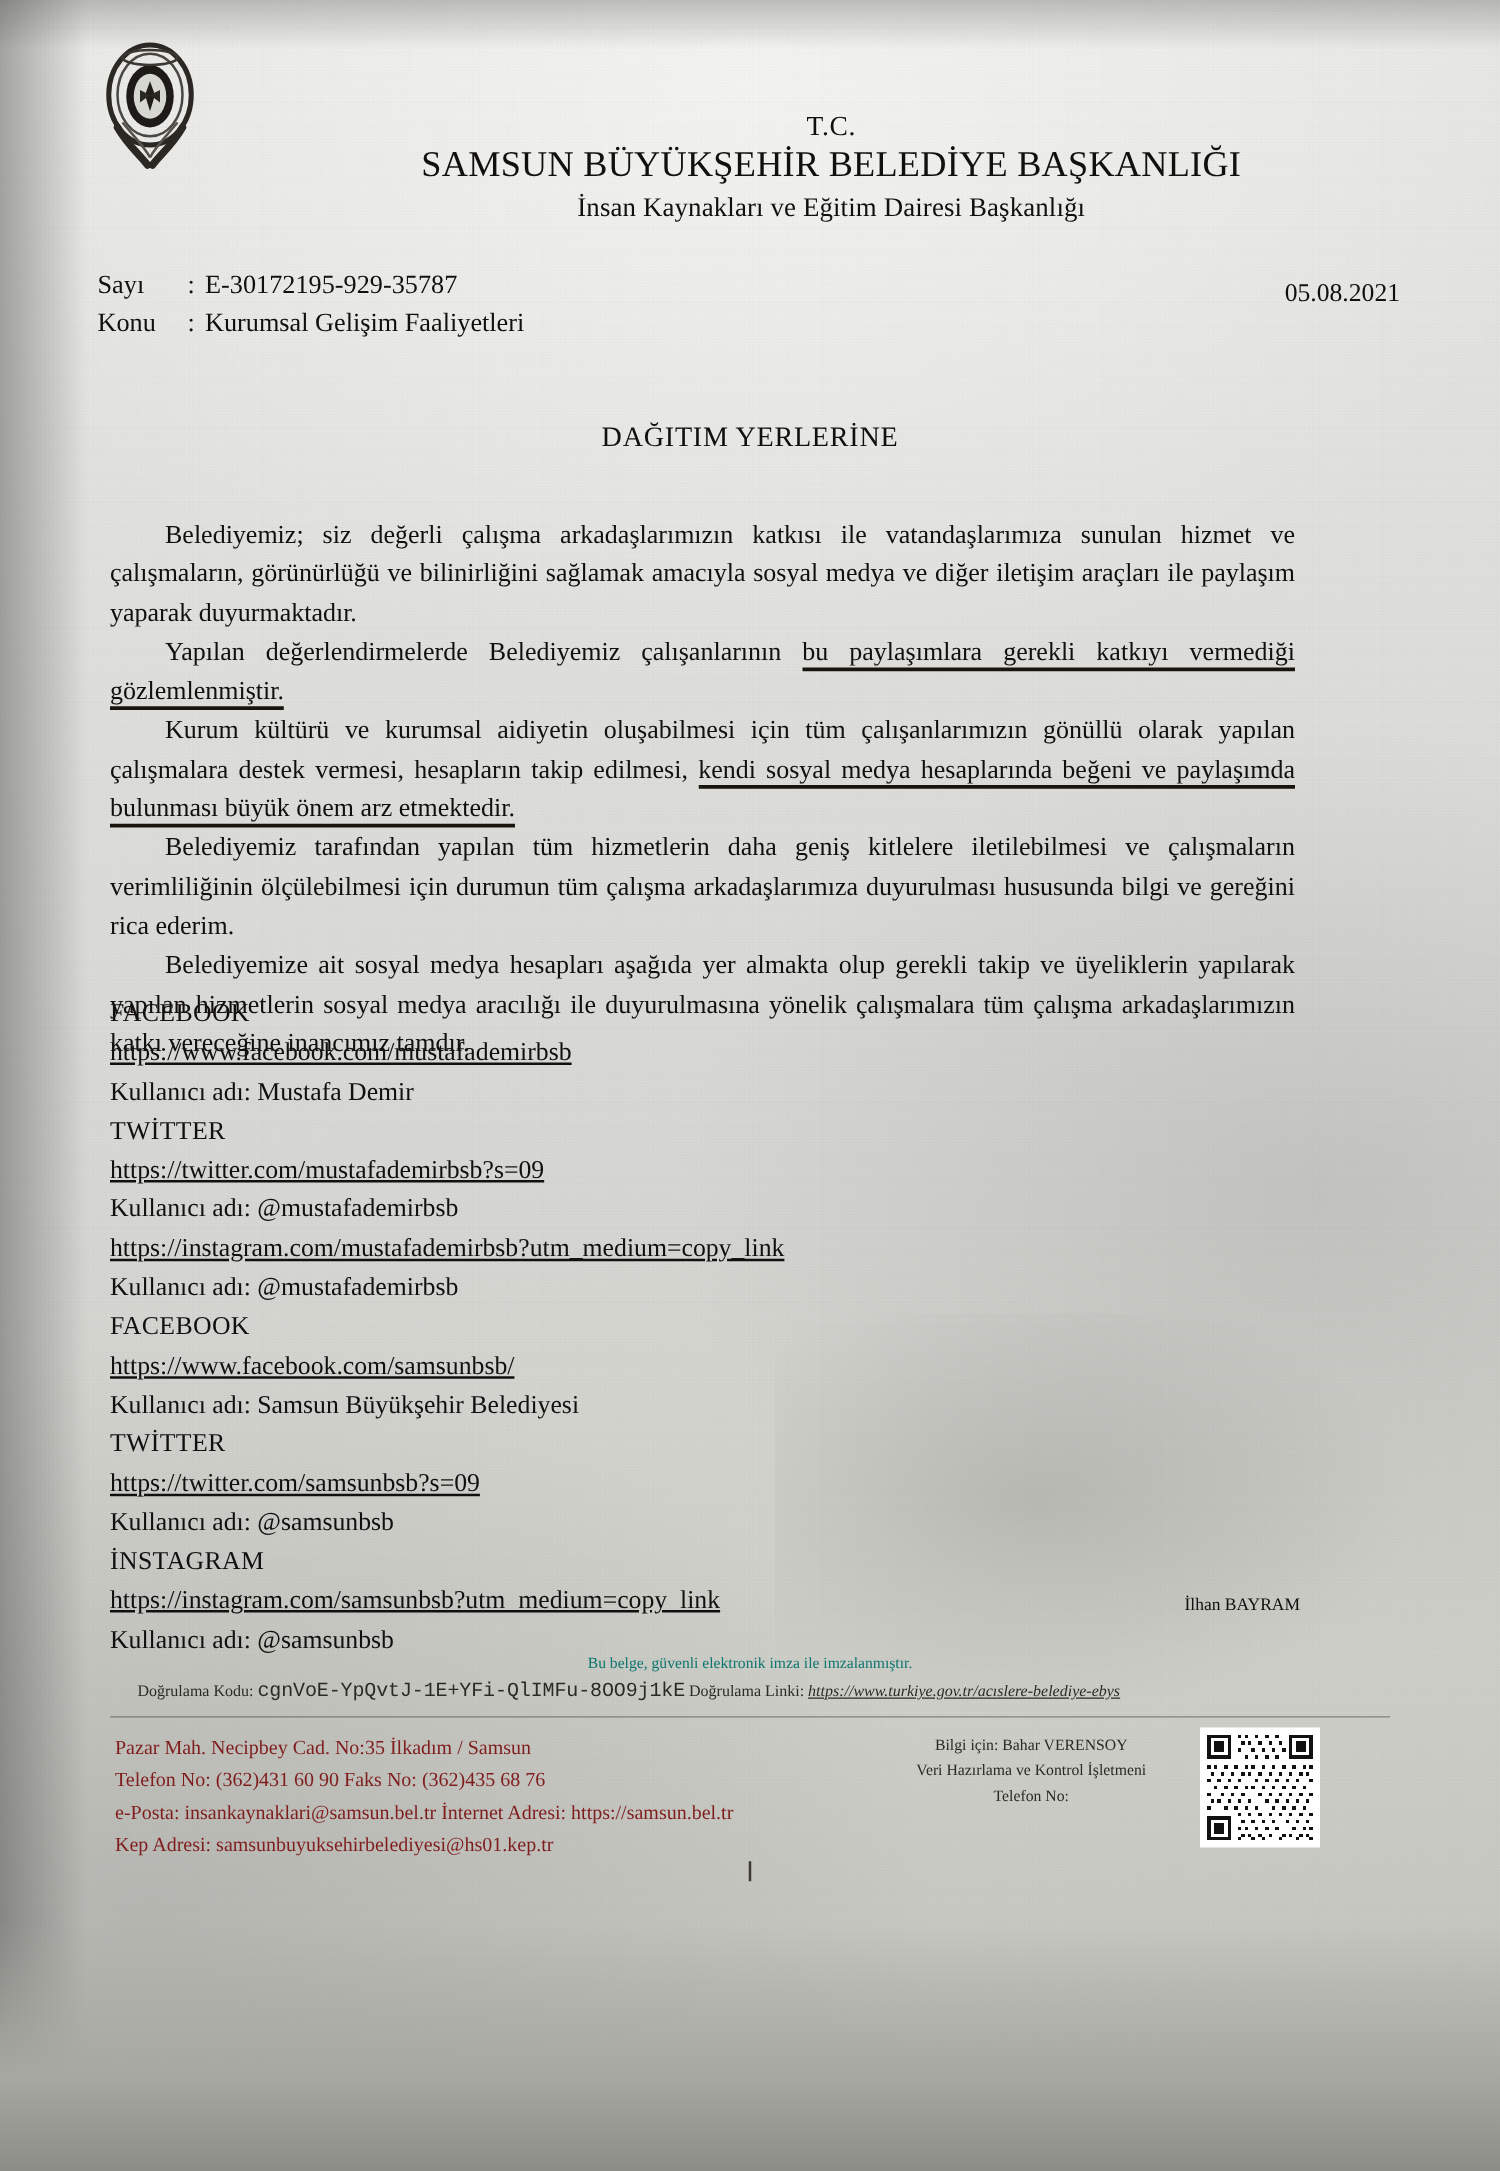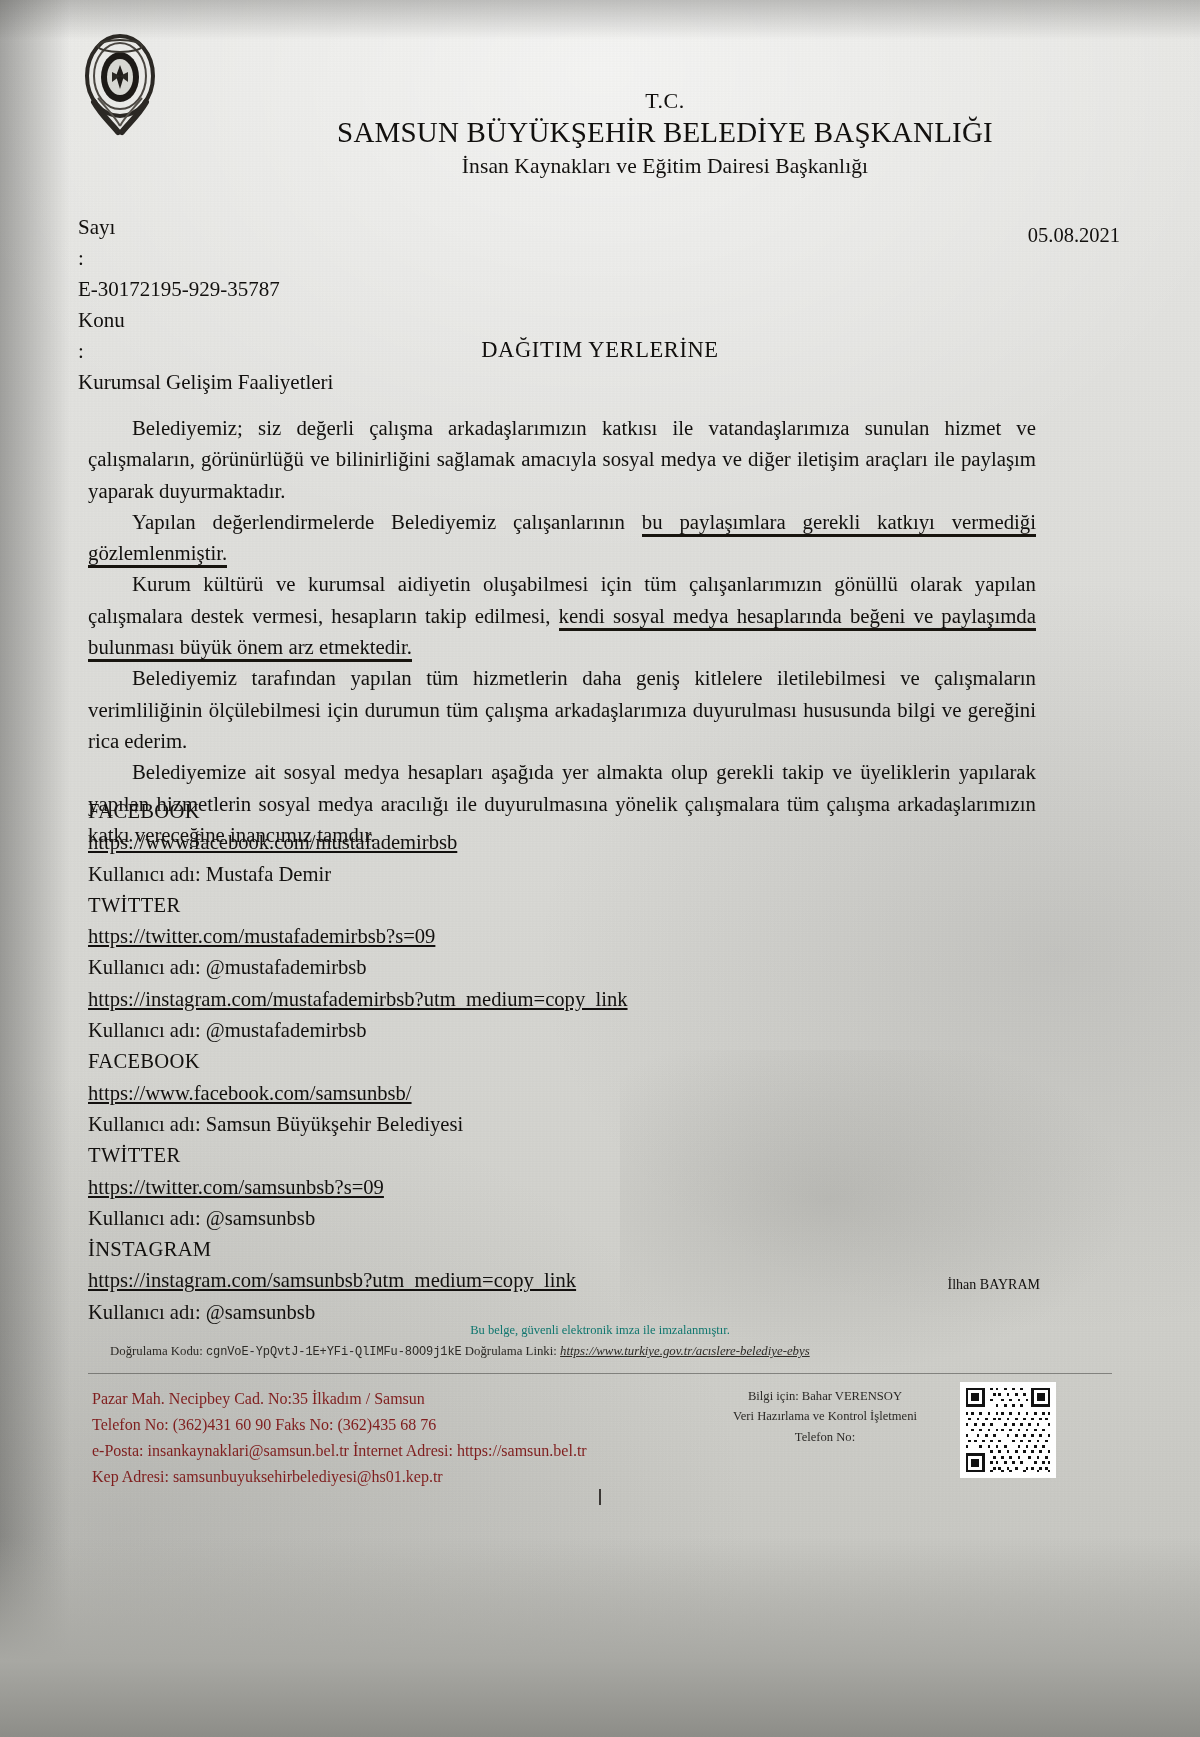--- a/index.html
+++ b/index.html
@@ -109,21 +109,21 @@
   }
 
   
   .meta {
     position: absolute;
     left: 78px;
     top: 212px;
     font-size: 21px;
     line-height: 1.48;
   }
-  .meta-row { display: flex; white-space: nowrap; flex-direction: column; }
+  .meta-row { display: flex; white-space: nowrap; }
   .meta-key { display: inline-block; width: 72px; }
   .meta-sep { display: inline-block; width: 14px; }
   .meta-val { display: inline-block; }
 
   .doc-date {
     position: absolute;
     right: 80px;
     top: 224px;
     font-size: 20.5px;
     white-space: nowrap;
@@ -200,21 +200,21 @@
     position: absolute;
     left: 110px;
     right: 92px;
     top: 1344px;
     font-size: 12.8px;
     color: #2c2a26;
     white-space: nowrap;
   }
   .verify-line .vcode {
     font-family: "Liberation Mono", "DejaVu Sans Mono", monospace;
-    font-size: 12px;
+    font-size: 16px;
     letter-spacing: -0.1px;
   }
   .verify-line .vlink {
     text-decoration: underline;
     font-style: italic;
   }
 
   
   .footer-rule {
     position: absolute;

